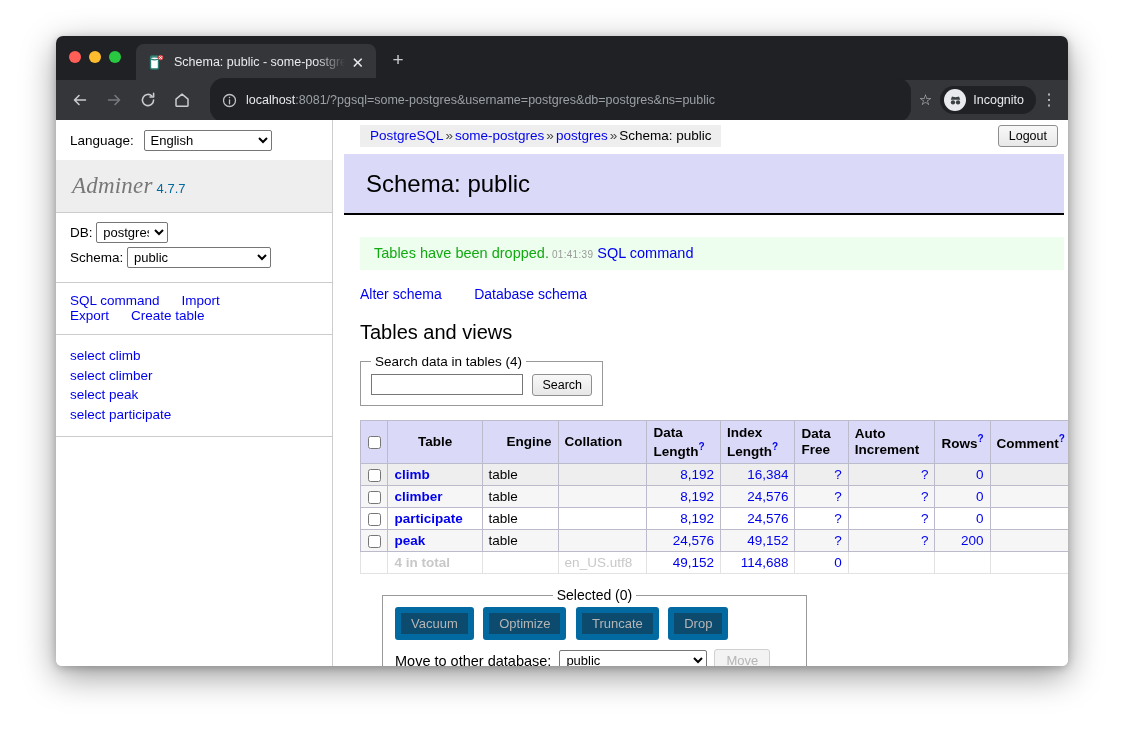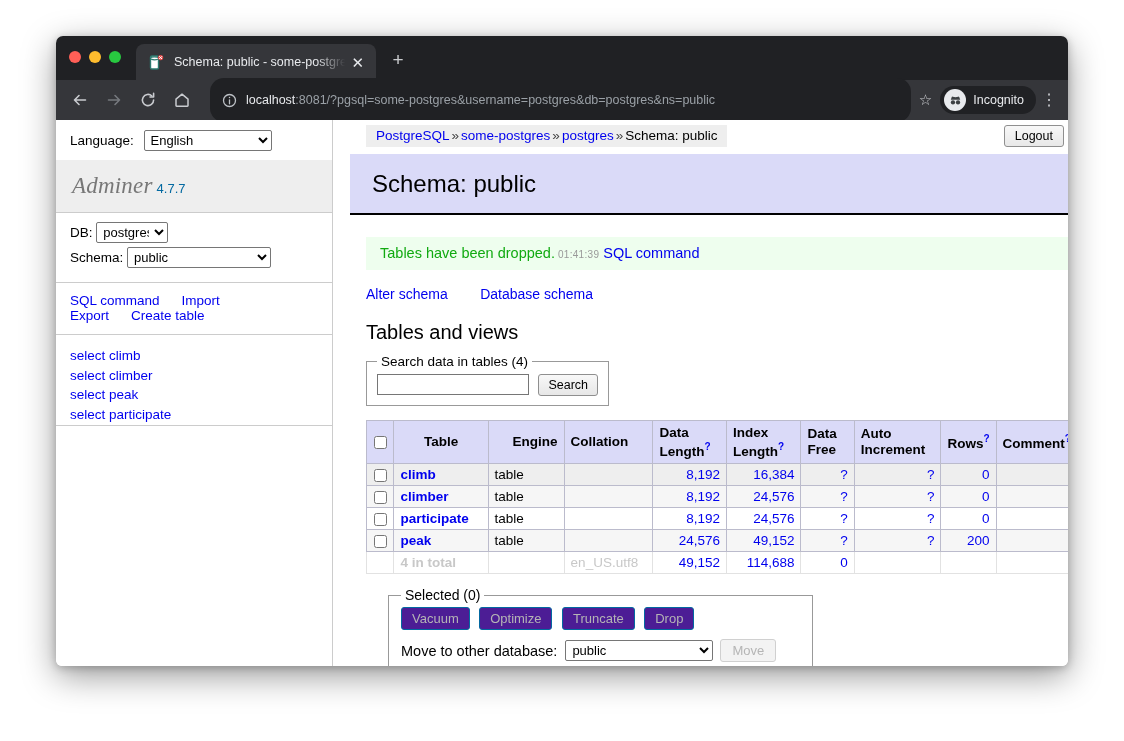--- a/index.html
+++ b/index.html
@@ -186,34 +186,34 @@
   }
   #db-block .row { margin-bottom: 4px; font-size: 13.5px; }
   #db-select { width: 72px; }
   #schema-select { width: 144px; }
   #action-links {
     padding: 10px 0 11px 14px;
     border-bottom: 1px solid #ccc;
   }
   #action-links a { margin-right: 22px; }
   #select-links {
-    padding: 11px 0 1px 14px;
+    padding: 11px 0 12px 14px;
     border-bottom: 1px solid #ccc;
   }
   #select-links a { display: block; line-height: 1.45; }
   a {
     color: #0000ee;
     text-decoration: none;
     font-size: 13.5px;
   }
 
   
   #main {
     position: absolute;
-    left: 288px; top: 0;
+    left: 282px; top: 0;
     width: 734px; height: 546px;
     padding: 0;
   }
   #breadcrumb-bar {
     position: relative;
     height: 27px;
     padding: 5px 0 0 22px;
   }
   #breadcrumb {
     display: inline-block;
@@ -347,26 +347,26 @@
 
   
   #selected-fieldset {
     position: absolute;
     left: 22px; top: 457px;
     width: 425px;
     background: #ffffff;
     border: 1px solid #999;
     padding: 4px 12px 10px 12px;
   }
-  #selected-fieldset legend { font-size: 14px; }
+  #selected-fieldset legend { font-size: 14px; text-align: center; }
   .ghost-button {
     font-family: "Liberation Sans", sans-serif;
     font-size: 13px;
-    background: #4c1d95;
-    border: 1px solid #0369a1;
+    background: #0c4a6e;
+    border: 6px solid #0369a1;
     border-radius: 3px;
     padding: 3px 10px;
     color: #b5b5b5;
     margin-right: 5px;
   }
   #move-row {
     margin-top: 9px;
     display: flex; align-items: center;
     font-size: 14.5px;
     color: #000;

